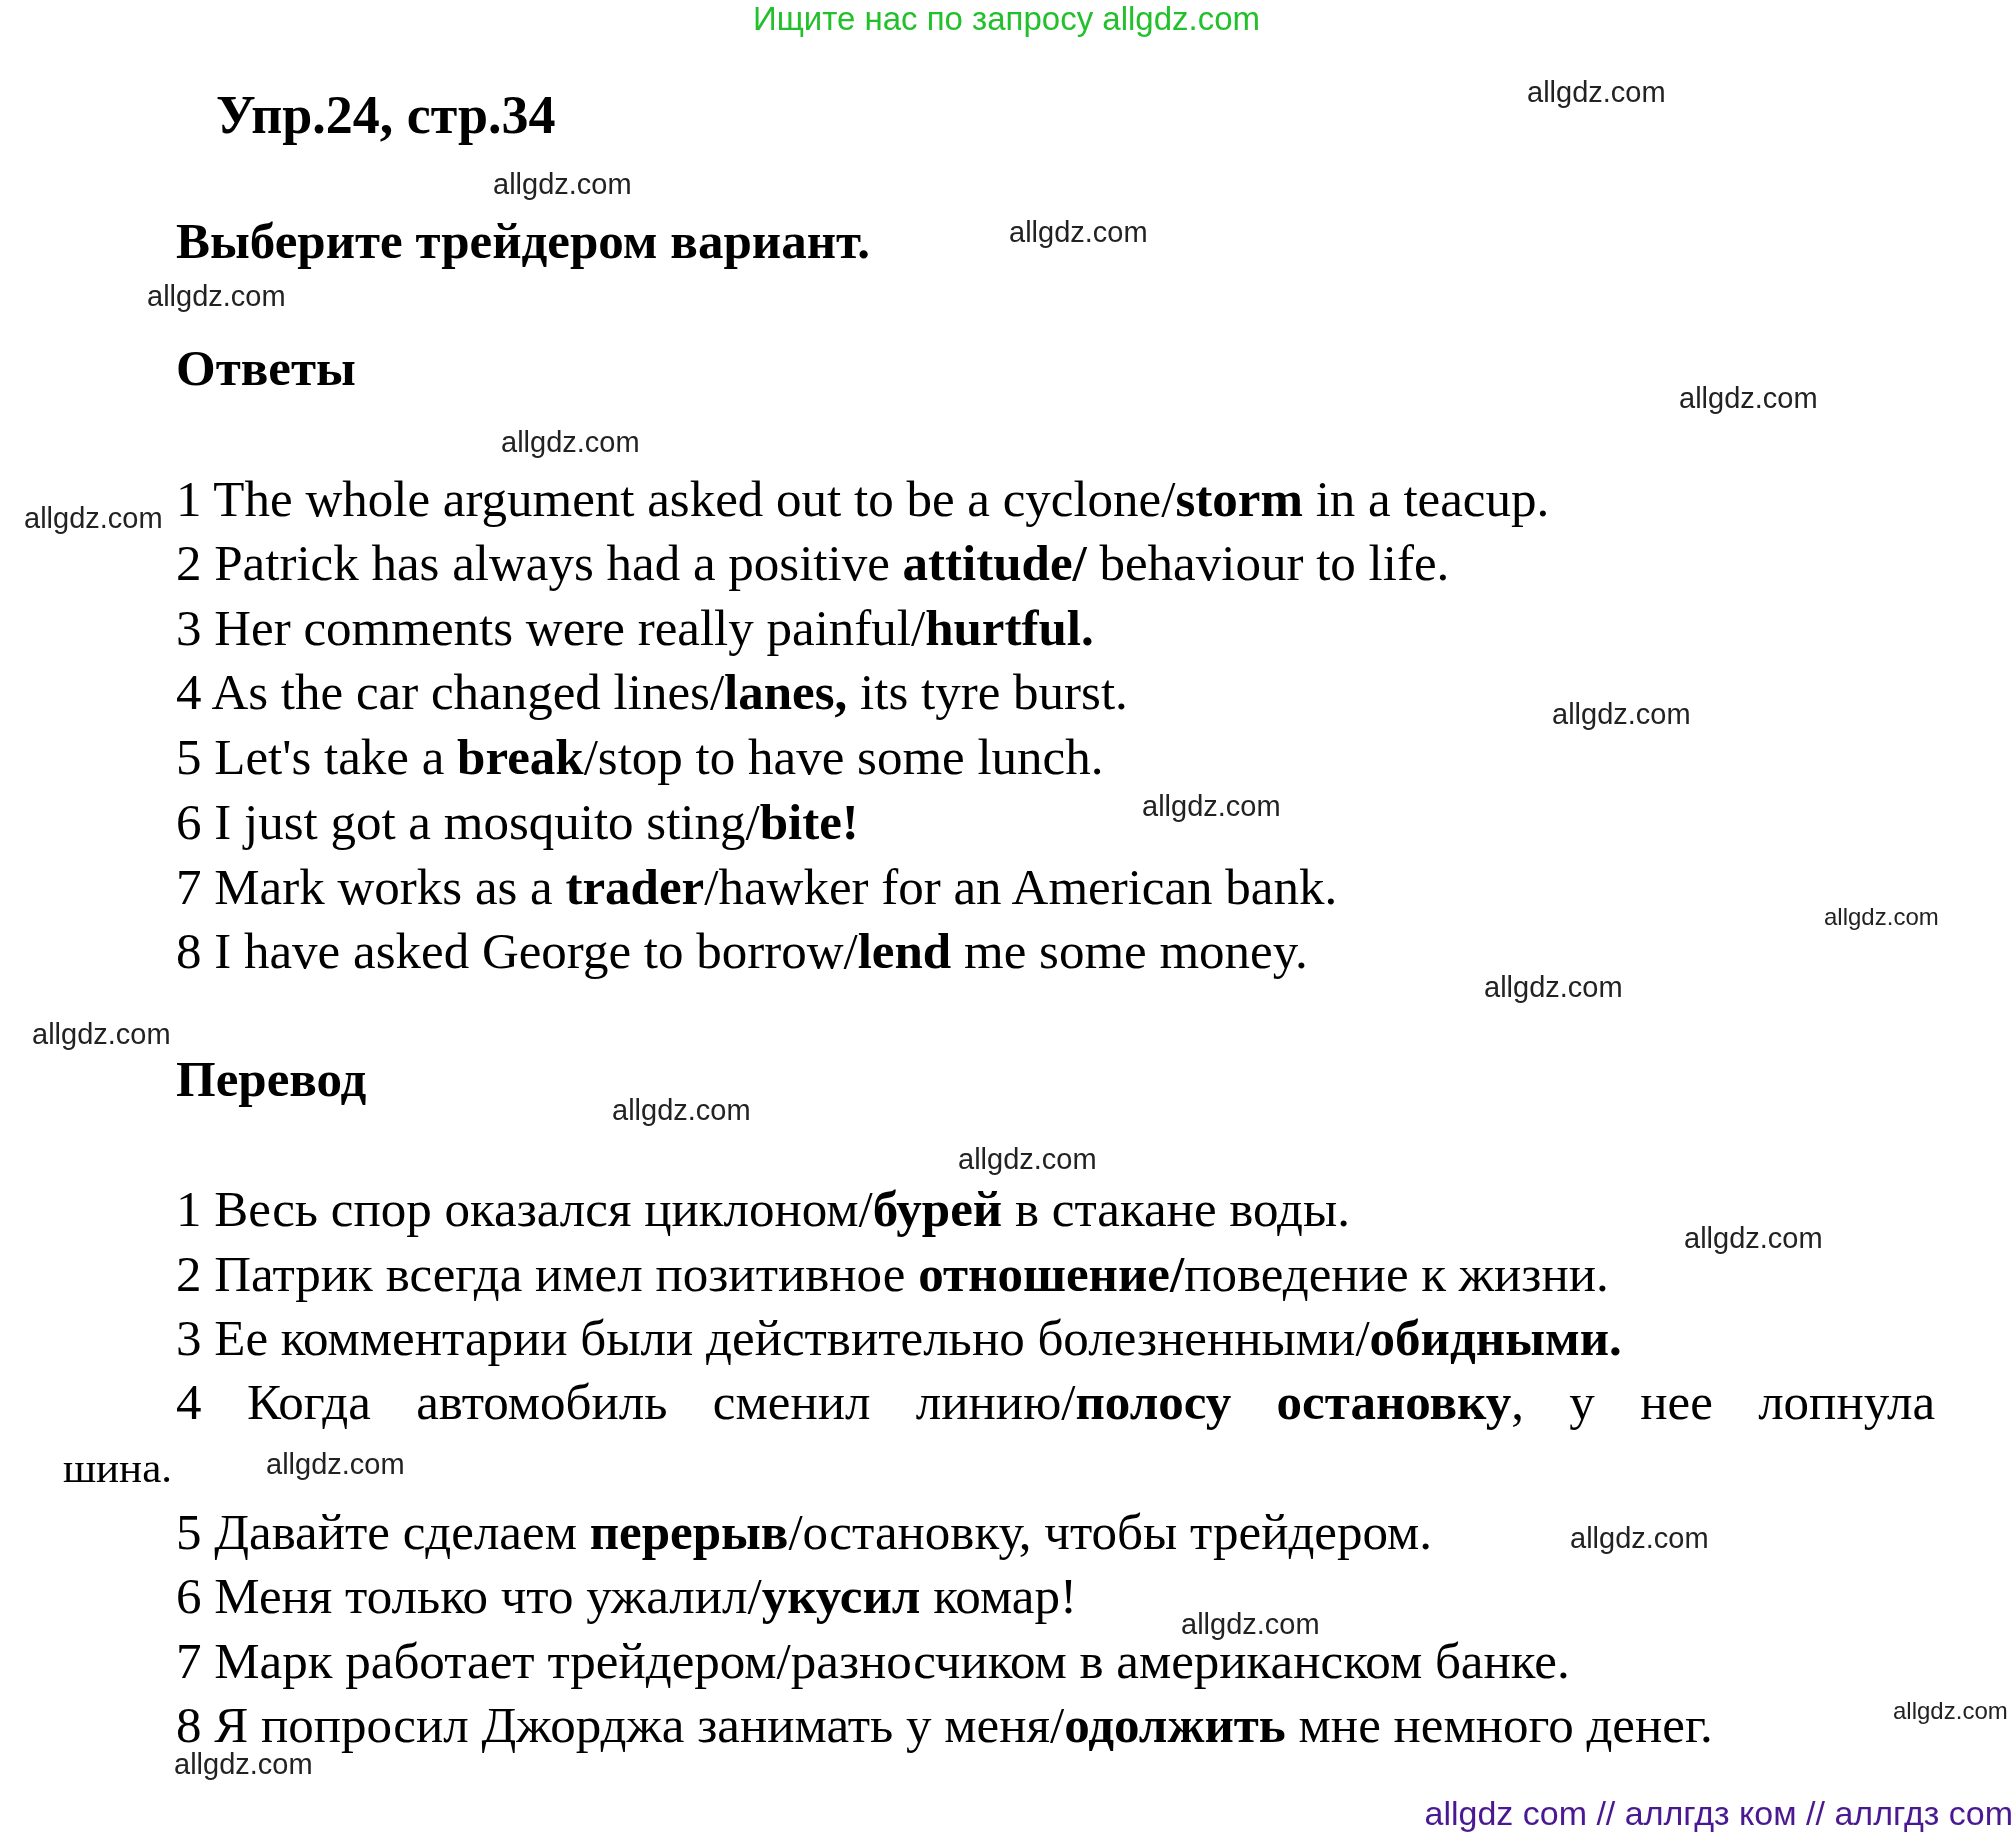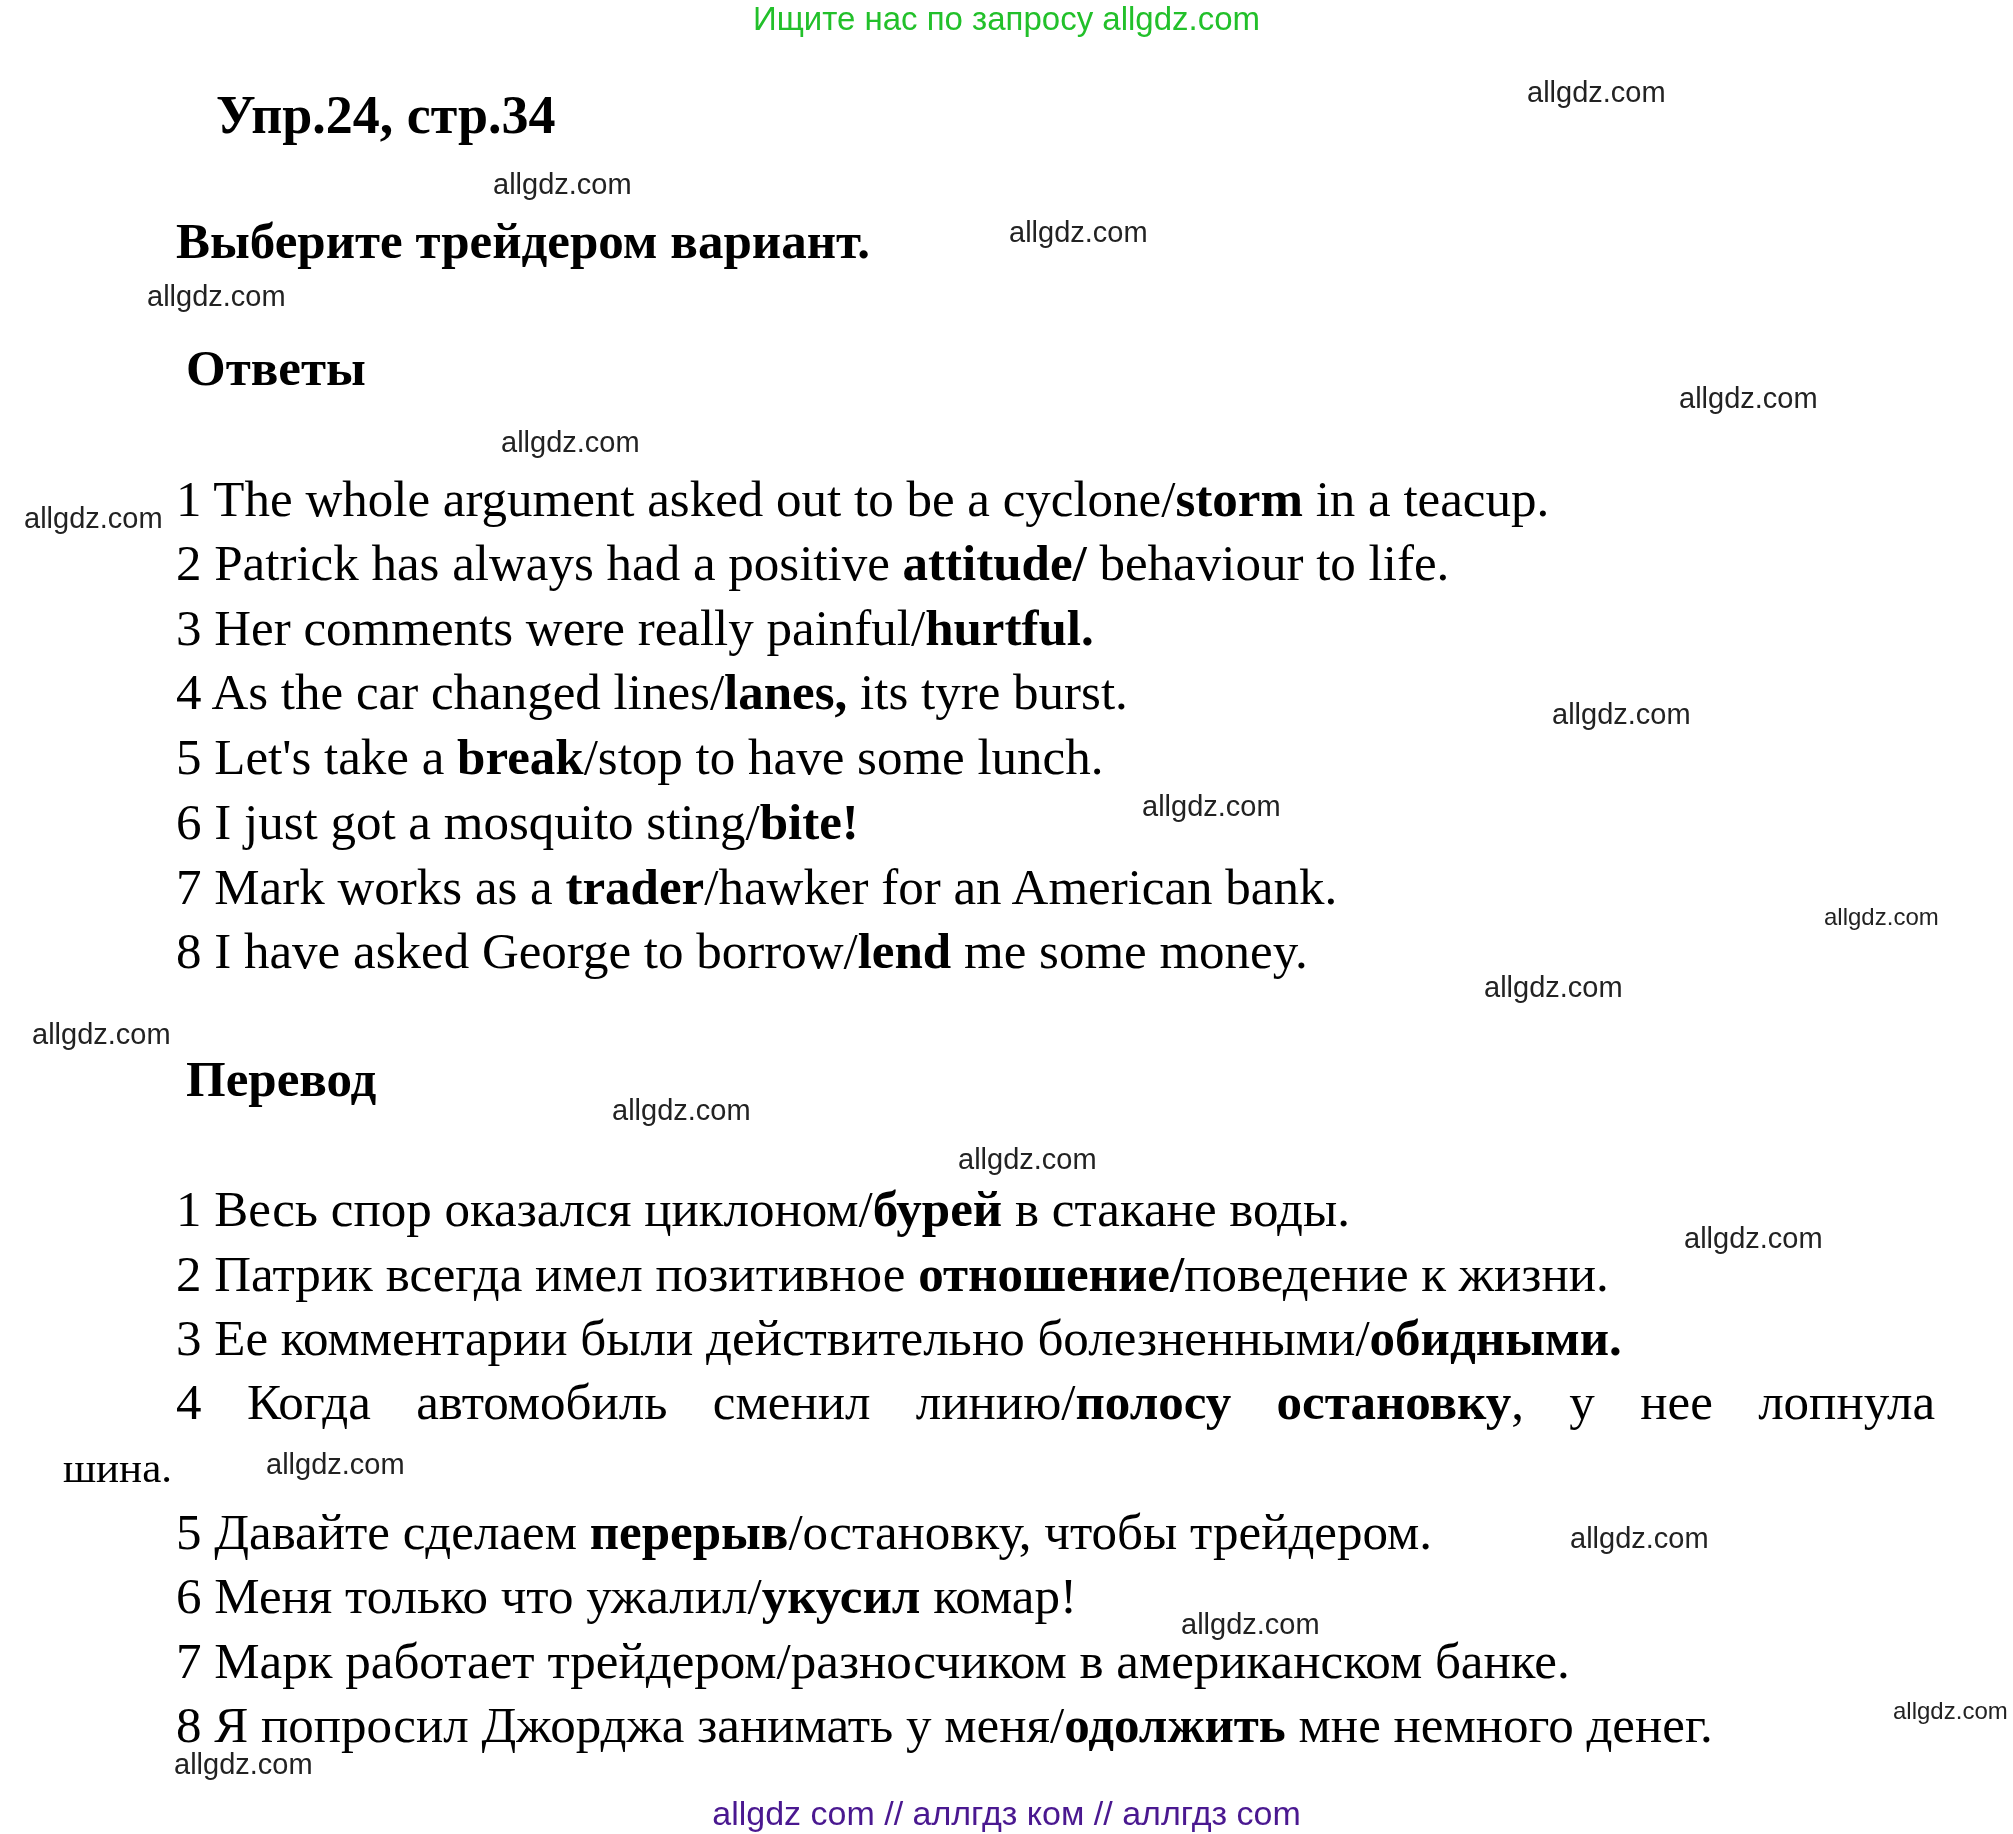--- a/index.html
+++ b/index.html
@@ -4,29 +4,29 @@
 <style>
   html, body { margin:0; padding:0; background:#ffffff; }
   body { width:2013px; height:1834px; position:relative; overflow:hidden;
          font-family:"Liberation Serif","DejaVu Serif",serif; color:#000; }
   .abs { position:absolute; white-space:nowrap; }
   .top-banner { left:0; width:2013px; top:0; text-align:center;
                 font-family:"Liberation Sans","DejaVu Sans",sans-serif;
                 font-size:33px; color:#22c02a; }
   .h-title { left:176px; top:84px; font-size:54px; font-weight:bold;margin-left:40px; }
   .h-task  { left:176px; top:212px; font-size:51px; font-weight:bold; }
-  .h-sec   { left:176px; font-size:51px; font-weight:bold;margin-left:10px; }
+  .h-sec   { left:176px; font-size:51px; font-weight:bold; }
   .line    { left:176px; font-size:51px; line-height:63px; }
   .line b  { font-weight:bold; }
   .wm { font-family:"Liberation Sans","DejaVu Sans",sans-serif; font-size:29px; color:#222; }
   .wm-sm { font-size:24px; }
   .justified { left:176px; width:1759px; font-size:51px; text-align:justify;
                text-align-last:justify; white-space:normal; }
   .wrap-tail { left:63px; font-size:43px; }
-  .footer { left:0; width:2013px; top:1794px; text-align:center;
+  .footer { left:0; width:2013px; top:1794px; text-align:right;
             font-family:"Liberation Sans","DejaVu Sans",sans-serif;
             font-size:34px; color:#4a1890; }
 </style>
 </head>
 <body>
 
 <div class="abs top-banner">Ищите нас по запросу allgdz.com</div>
 
 <div class="abs h-title">Упр.24, стр.34</div>
 <div class="abs h-task">Выберите трейдером вариант.</div>

